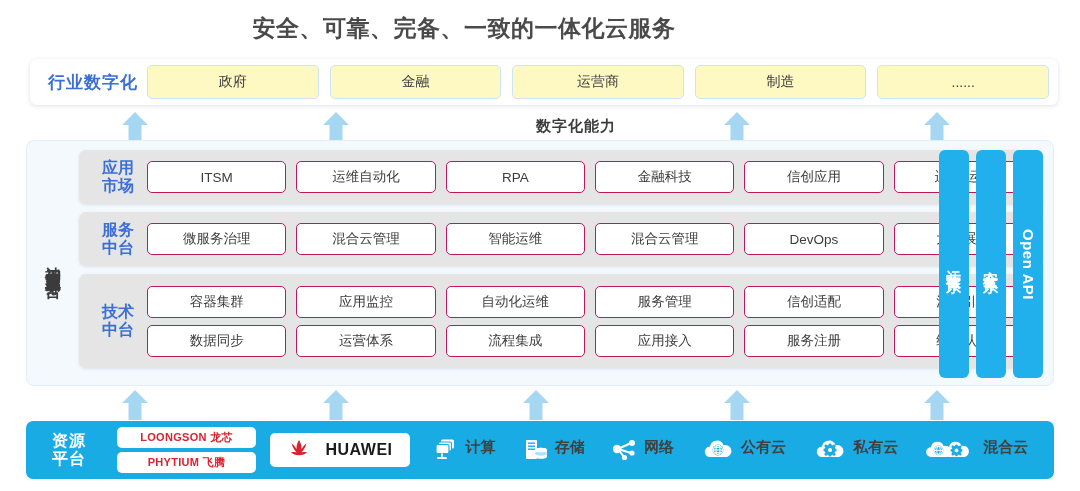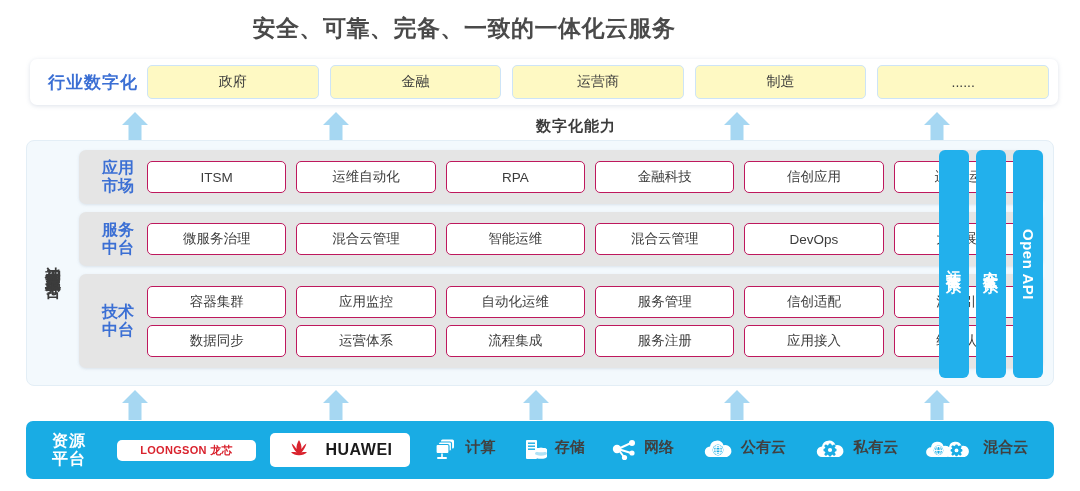--- a/index.html
+++ b/index.html
@@ -234,22 +234,22 @@
               <div class="cell">应用监控</div>
               <div class="cell">自动化运维</div>
               <div class="cell">服务管理</div>
               <div class="cell">信创适配</div>
               <div class="cell">流程引擎</div>
             </div>
             <div class="cell-row">
               <div class="cell">数据同步</div>
               <div class="cell">运营体系</div>
               <div class="cell">流程集成</div>
+              <div class="cell">应用接入</div>
               <div class="cell">服务注册</div>
-              <div class="cell">应用接入</div>
               <div class="cell">统一认证</div>
             </div>
           </div>
         </div>
       </div>
 
     </div>
 
     <div class="pillars">
       <div class="pillar">
@@ -291,20 +291,21 @@
   </div>
 
   <div class="resource">
     <div class="res-label">
       <div>资源</div>
       <div>平台</div>
     </div>
 
     <div class="logo-col">
       <div class="logo-chip">LOONGSON 龙芯</div>
+      <div class="logo-chip">PHYTIUM 飞腾</div>
     </div>
 
     <div class="logo-huawei">
       <span>
         <svg width="22" height="20" viewBox="0 0 22 20">
           <path d="M11 2 C9.2 5 8.2 8 8.6 11 C7 8.6 5.4 6.6 3.6 5.4 C4.4 8.6 6.2 12 8.6 14.4 C6.6 13.8 4.6 13.8 3 14.4 C5 16 7.8 17 10.4 17.2 L11 17.2 L11.6 17.2 C14.2 17 17 16 19 14.4 C17.4 13.8 15.4 13.8 13.4 14.4 C15.8 12 17.6 8.6 18.4 5.4 C16.6 6.6 15 8.6 13.4 11 C13.8 8 12.8 5 11 2 Z" fill="#d9232e"></path>
         </svg>
       </span>
       <span class="hw-text">HUAWEI</span>
     </div>

